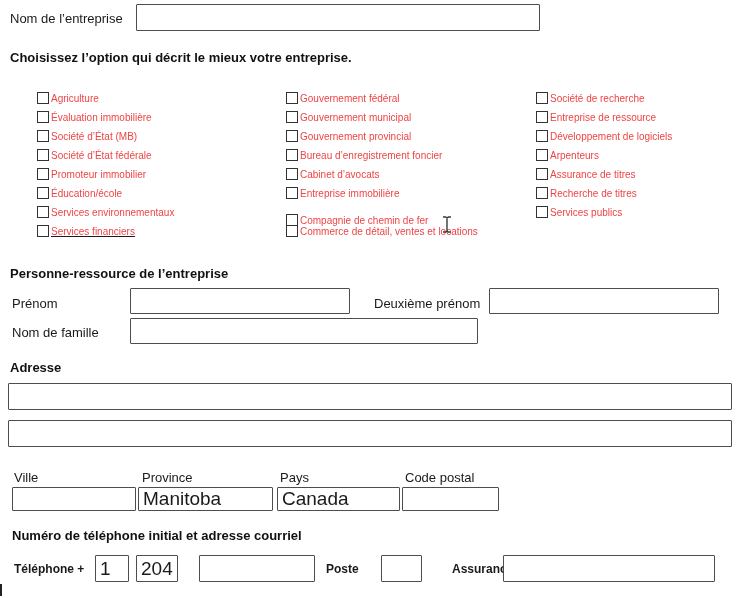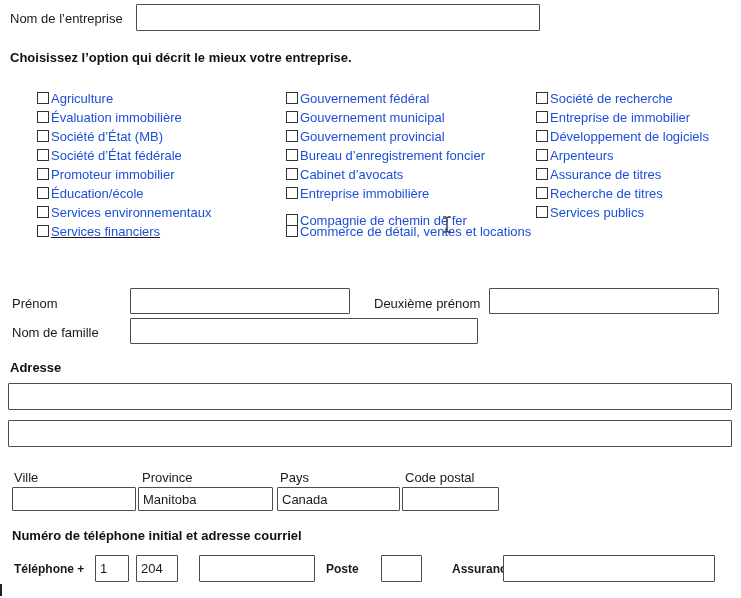--- a/index.html
+++ b/index.html
@@ -7,28 +7,28 @@
   body { font-family:"Liberation Sans","DejaVu Sans",sans-serif; color:#1a1a1a; }
   .page {
     position:relative; width:741px; height:598px; background:#ffffff;
     overflow:hidden;
   }
   .lbl { position:absolute; font-size:13px; color:#1a1a1a; white-space:nowrap; }
   .hdg { position:absolute; font-size:13px; font-weight:bold; color:#111; white-space:nowrap; }
   .inp {
     position:absolute; border:1.5px solid #4d4d4d; background:#fff;
     font-family:"Liberation Sans","DejaVu Sans",sans-serif;
-    font-size:13px; color:#1a1a1a; padding:0 4px; border-radius:1px; outline:none;
+    font-size:19px; color:#1a1a1a; padding:0 4px; border-radius:1px; outline:none;
   }
   .cb { position:absolute; display:flex; align-items:center; gap:2px; height:18px; }
   .cb .box {
     width:12px; height:12px; border:1.4px solid #333; background:#fff;
     flex:0 0 auto; display:inline-block;
   }
-  .cb .cb-label { font-size:13px; color:#1d4ed8; white-space:nowrap; }
+  .cb .cb-label { font-size:10px; color:#ef4444; white-space:nowrap; }
   .phone-lbl { font-weight:bold; font-size:12px; }
   .ibeam { position:absolute; left:441px; top:216px; width:12px; height:17px; }
   .edge-mark { position:absolute; left:0; top:584px; width:2px; height:12px; background:#222; }
 </style>
 </head>
 <body>
 
 <div class="page">
 
   <span class="lbl" style="left:10px; top:11px;">Nom de l’entreprise</span>
@@ -101,21 +101,21 @@
       <span class="box"></span>
       <span class="cb-label">Commerce de détail, ventes et locations</span>
     </div>
 
   <div class="cb" style="left:536px; top:89px;">
       <span class="box"></span>
       <span class="cb-label">Société de recherche</span>
     </div>
   <div class="cb" style="left:536px; top:108px;">
       <span class="box"></span>
-      <span class="cb-label">Entreprise de immobilier</span>
+      <span class="cb-label">Entreprise de ressource</span>
     </div>
   <div class="cb" style="left:536px; top:127px;">
       <span class="box"></span>
       <span class="cb-label">Développement de logiciels</span>
     </div>
   <div class="cb" style="left:536px; top:146px;">
       <span class="box"></span>
       <span class="cb-label">Arpenteurs</span>
     </div>
   <div class="cb" style="left:536px; top:165px;">
@@ -128,20 +128,21 @@
     </div>
   <div class="cb" style="left:536px; top:203px;">
       <span class="box"></span>
       <span class="cb-label">Services publics</span>
     </div>
 
   <svg class="ibeam" viewBox="0 0 12 17">
     <path d="M2 1 H5 M7 1 H10 M6 1 V16 M2 16 H5 M7 16 H10 M5 1 Q6 2 7 1 M5 16 Q6 15 7 16" stroke="#3a3a3a" stroke-width="1.4" fill="none"></path>
   </svg>
 
+  <span class="hdg" style="left:10px; top:266px;">Personne-ressource de l’entreprise</span>
 
   <span class="lbl" style="left:12px; top:296px;">Prénom</span>
   <input class="inp" style="left: 130px; top: 288px; width: 220px; height: 26px;" type="text" value="">
 
   <span class="lbl" style="left:374px; top:296px;">Deuxième prénom</span>
   <input class="inp" style="left: 489px; top: 288px; width: 230px; height: 26px;" type="text" value="">
 
   <span class="lbl" style="left:12px; top:325px;">Nom de famille</span>
   <input class="inp" style="left: 130px; top: 318px; width: 348px; height: 26px;" type="text" value="">
 

